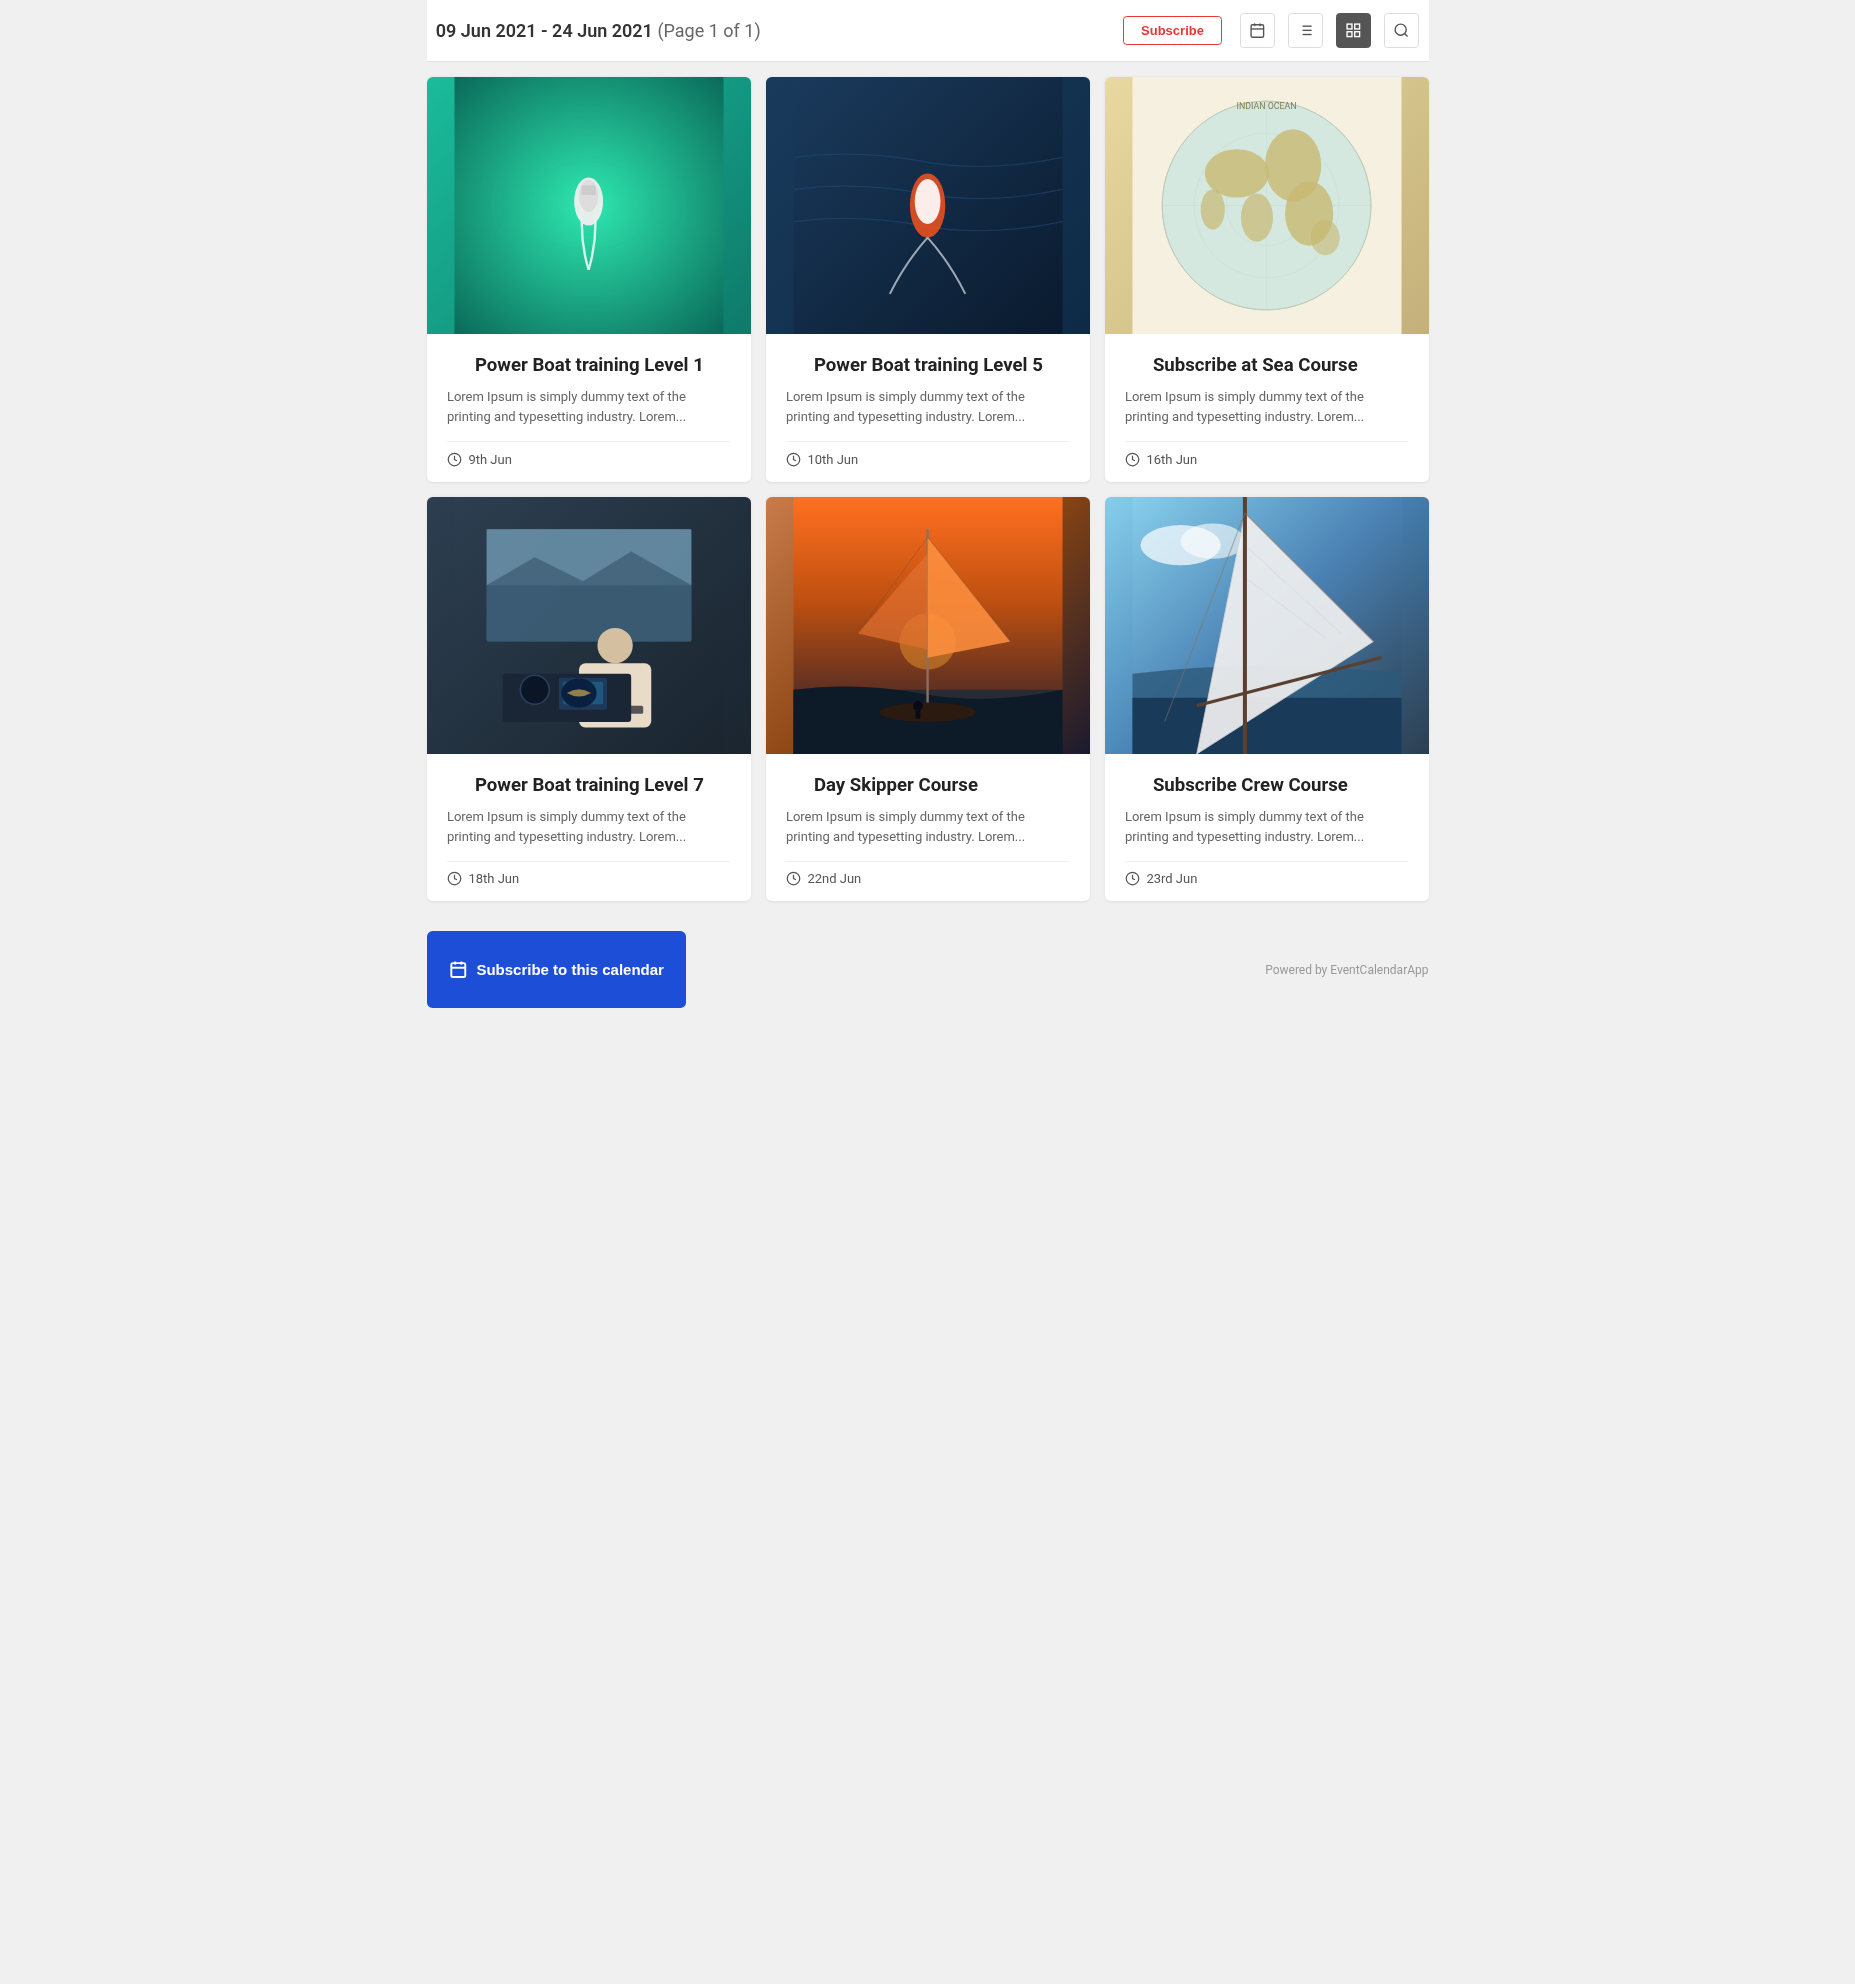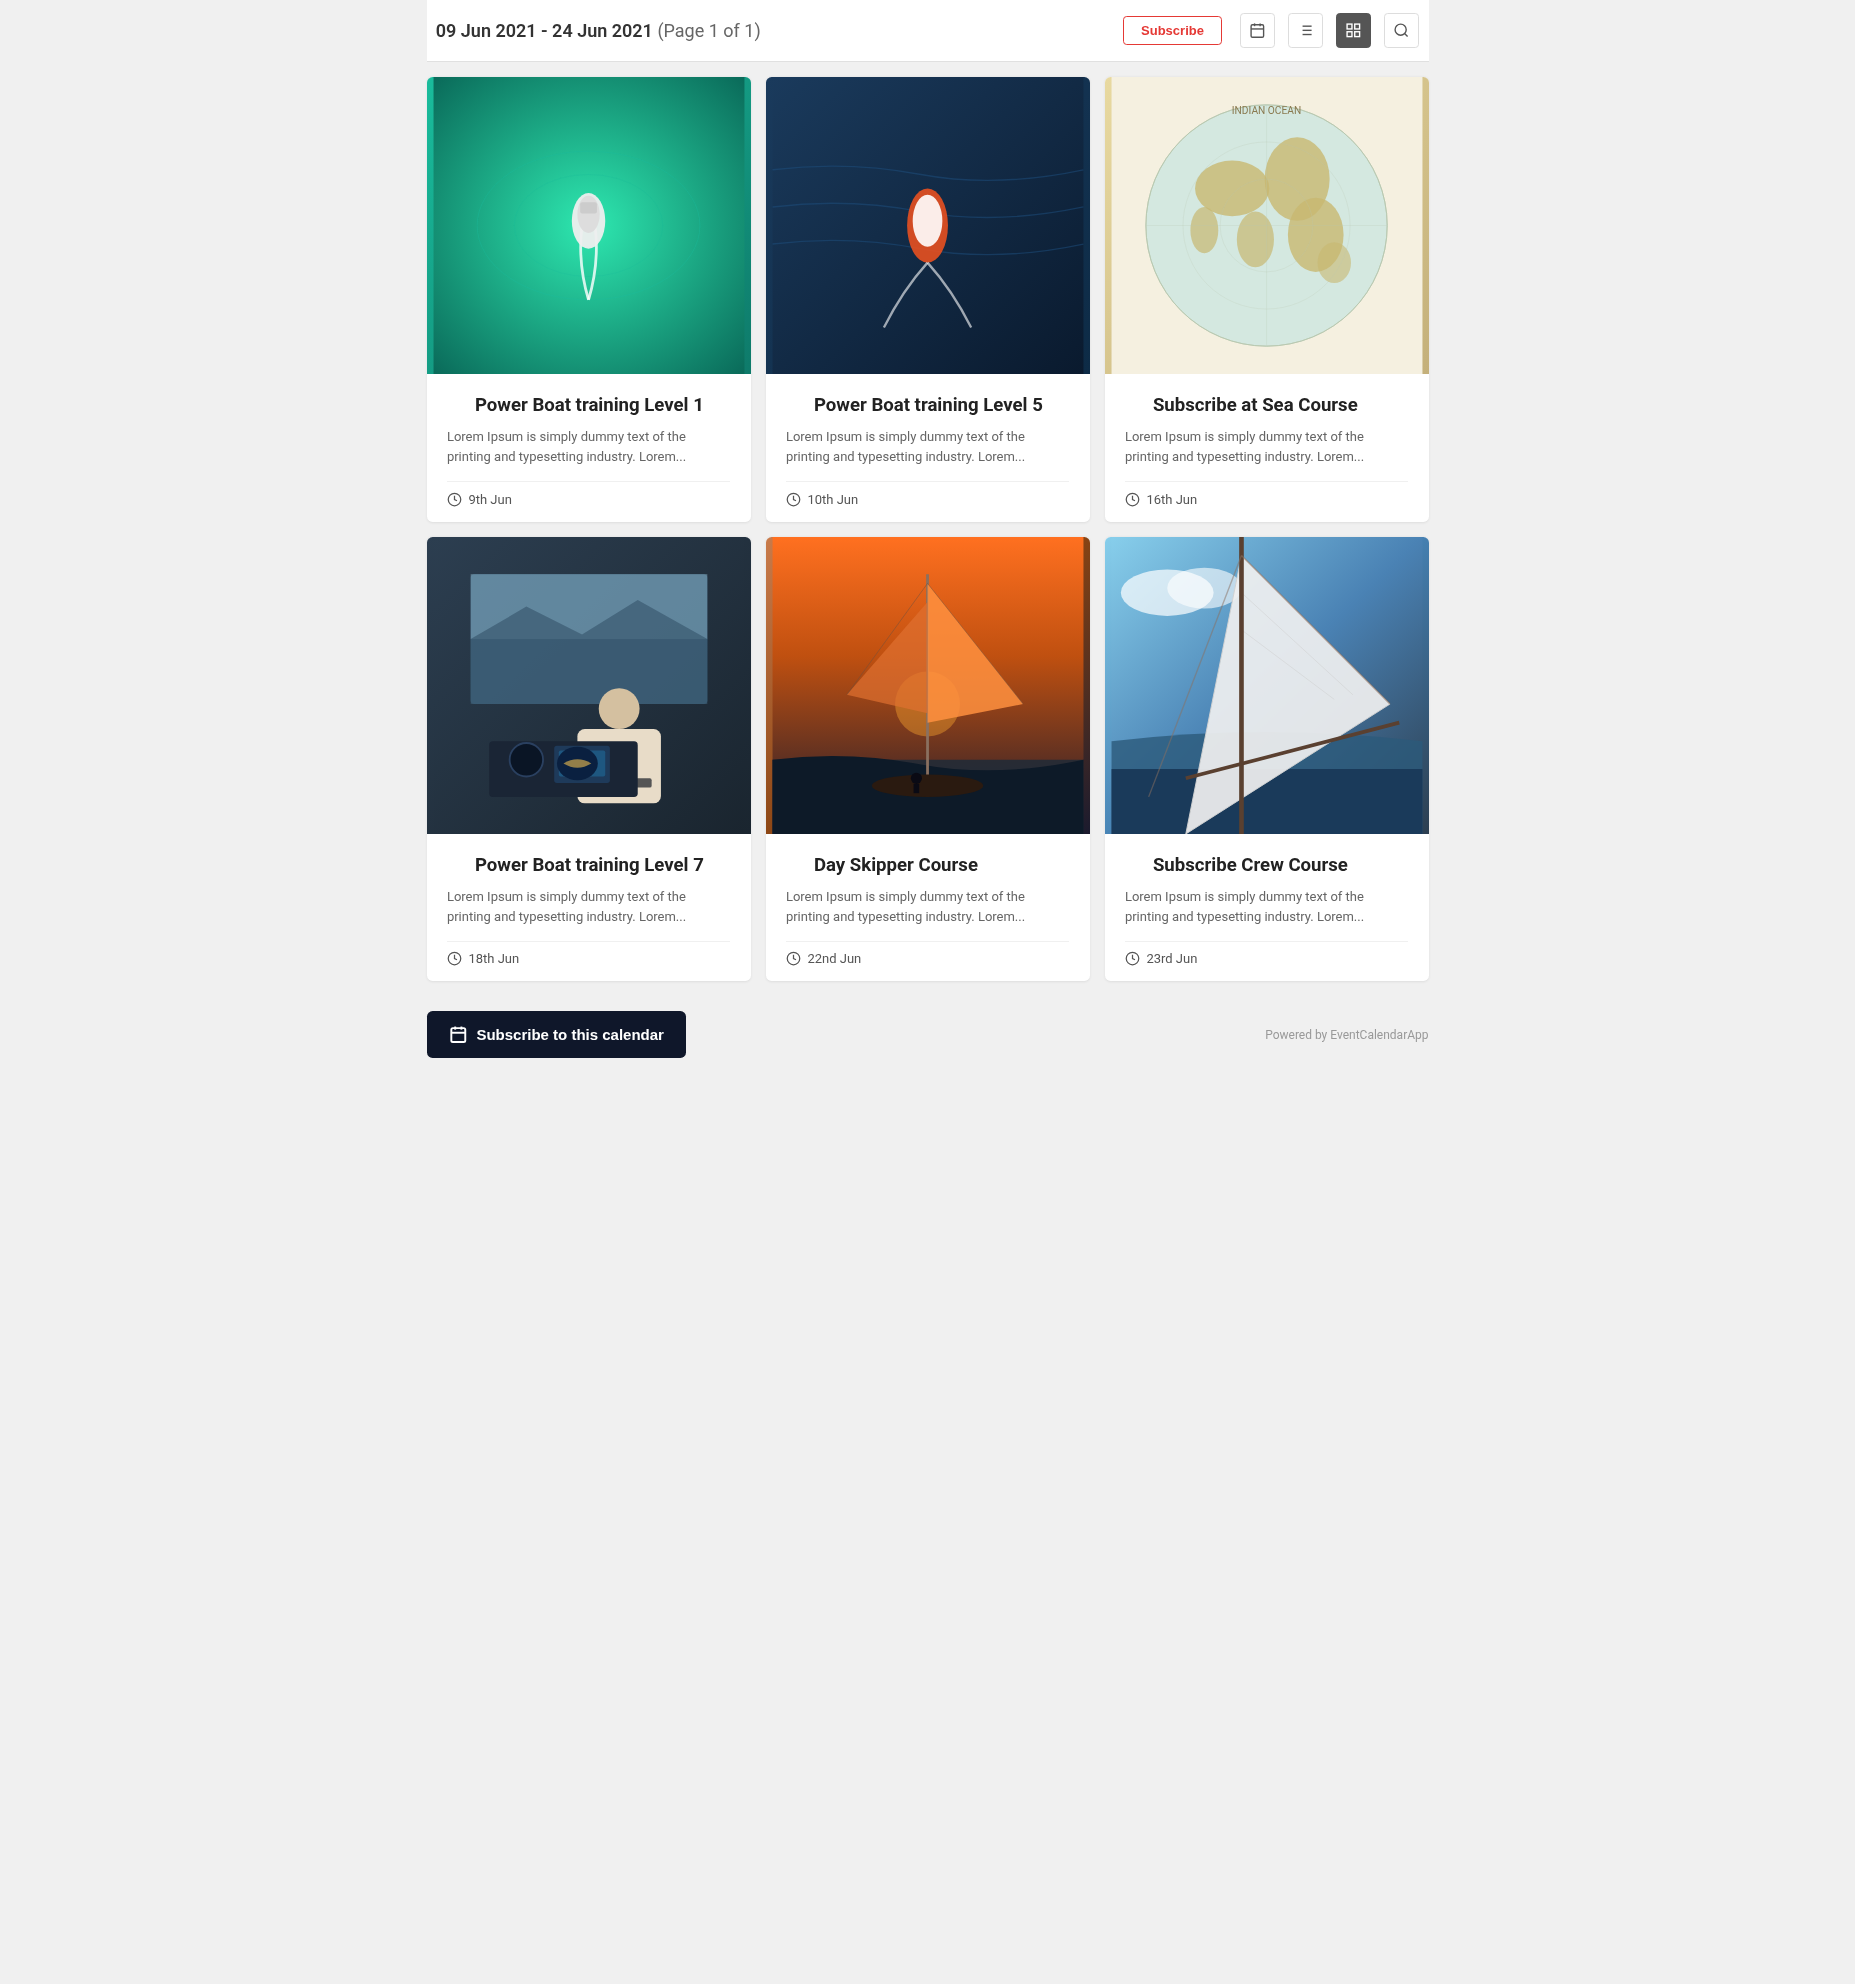--- a/index.html
+++ b/index.html
@@ -94,21 +94,21 @@
       background: #fff;
       border-radius: 5.6px;
       overflow: hidden;
       box-shadow: 0 0.9px 2.8px rgba(0,0,0,0.08);
       cursor: pointer;
     }
 
     
     .img-placeholder {
       width: 100%;
-      height: 297px;
+      height: 257px;
       display: flex;
       align-items: center;
       justify-content: center;
       font-size: 37px;
       position: relative;
       overflow: hidden;
     }
 
     .img-1 { background: linear-gradient(135deg, #1abc9c 0%, #0e7a6a 100%); }
     .img-2 { background: linear-gradient(135deg, #1a3a5c 0%, #0d2b46 100%); }
@@ -158,25 +158,25 @@
       display: flex;
       align-items: center;
       justify-content: space-between;
       padding: 15px 0 7.4px;
     }
 
     .subscribe-calendar-btn {
       display: flex;
       align-items: center;
       gap: 9.3px;
-      background: #0f172a;
+      background: #1d4ed8;
       color: #fff;
       border: none;
       border-radius: 5.6px;
-      padding: 14px 22px;
+      padding: 29px 22px;
       font-size: 15px;
       font-weight: 600;
       cursor: pointer;
     }
 
     .powered-by {
       font-size: 12px;
       color: #999;
     }
   </style>

